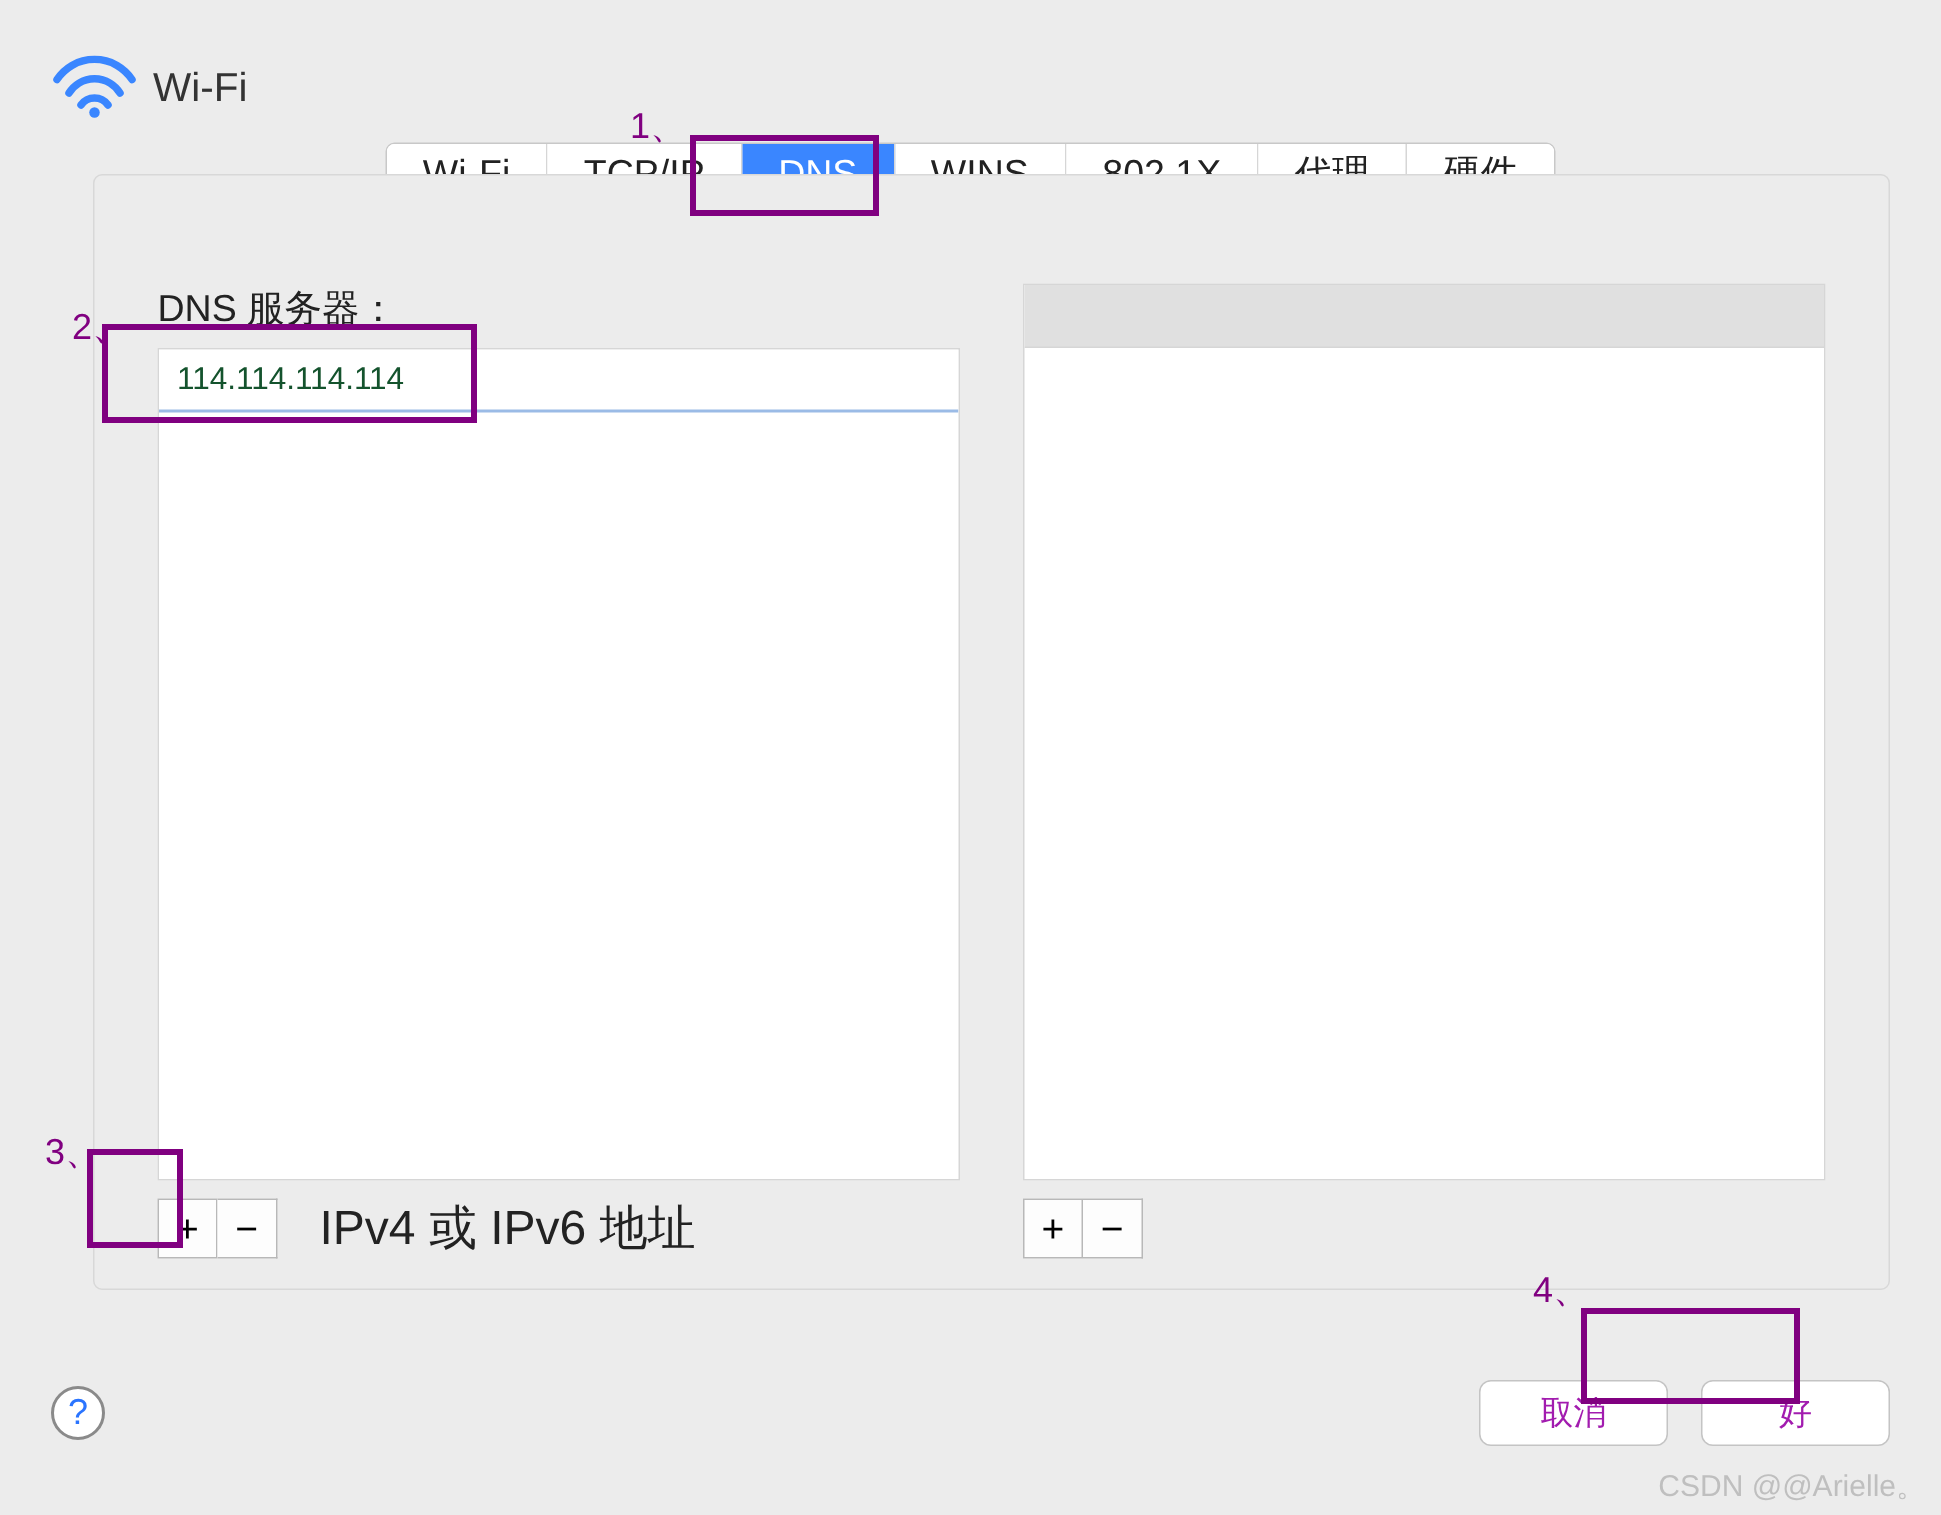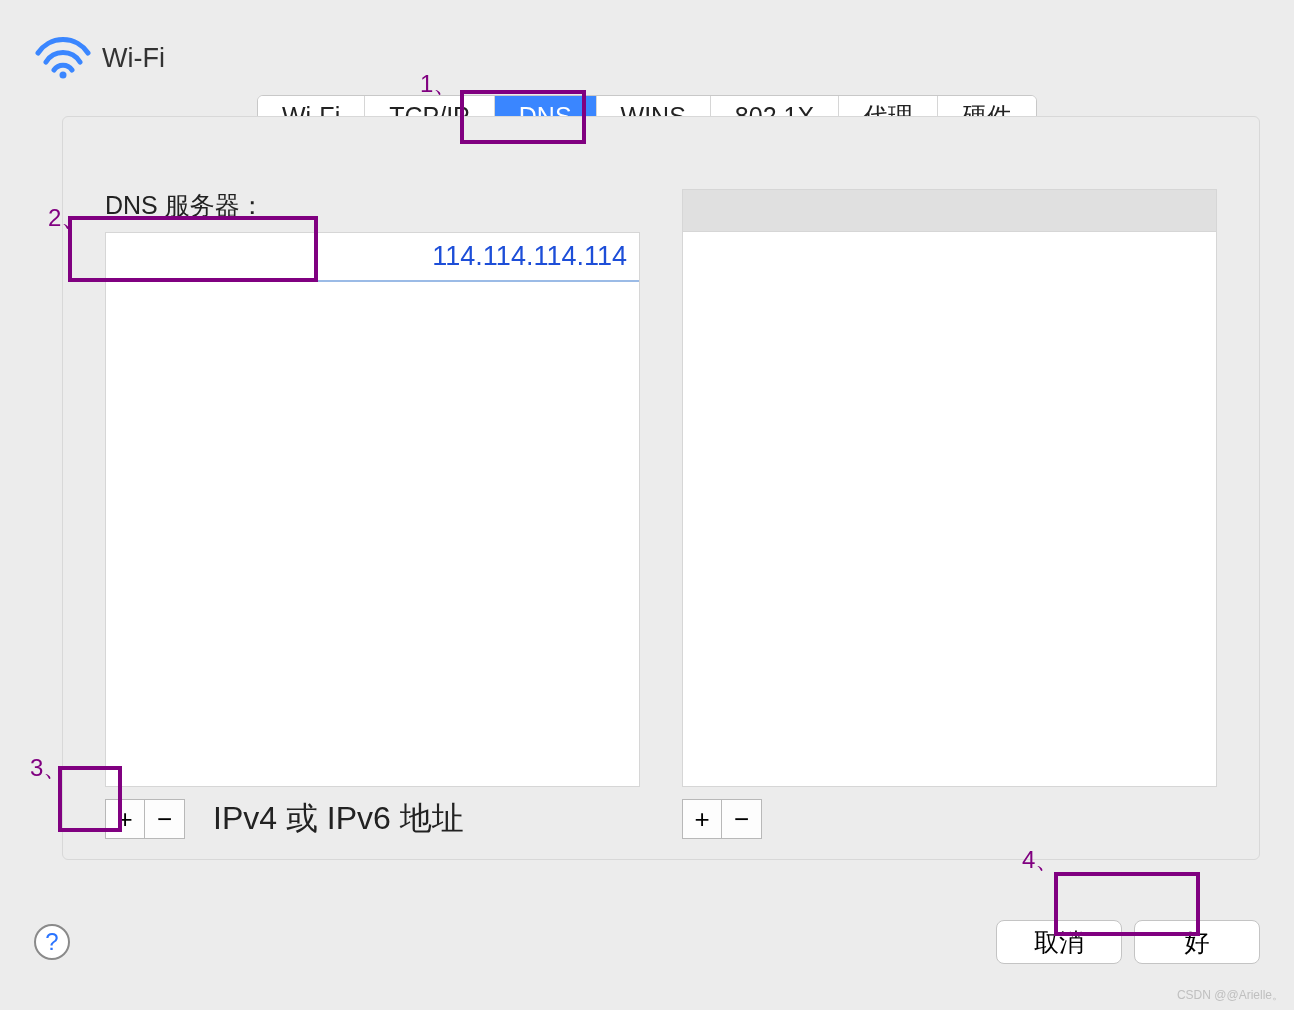--- a/index.html
+++ b/index.html
@@ -80,24 +80,23 @@
     color: #222;
     margin-bottom: 10px;
   }
   .listbox {
     flex:1;
     background:#fff;
     border:1px solid #d6d6d6;
     overflow:hidden;
   }
   .list-item {
-    font-size: 27px;
+    font-size: 21px;
     padding: 8px 12px;
-    color:#1d4ed8;
-    text-align:right;
+    color:#14532d;
   }
   .list-item.selected {
     background:#fff;
     border-bottom: 2px solid #9bbbe6;
   }
   .search-header {
     height: 42px;
     background:#e0e0e0;
     border-bottom:1px solid #d6d6d6;
   }
@@ -145,32 +144,32 @@
     font-size:24px;
     background:#fff;
   }
   .footer-spacer { flex:1; }
   .pushbtn {
     min-width: 126px;
     height: 44px;
     border:1px solid #c4c4c4;
     border-radius:8px;
     background:#fff;
-    font-size: 25px;
-    color:#000000;
-    margin-left: 12px;
+    font-size: 22px;
+    color:#a21caf;
+    margin-left: 22px;
     display:flex;
     align-items:center;
     justify-content:center;
     cursor: default;
   }
   .watermark {
     position:absolute;
     right:10px; bottom:6px;
-    font-size: 12px;
+    font-size: 20px;
     color:#bfbfbf;
   }
   
   .anno-box {
     position:absolute;
     border:4px solid #800080;
     pointer-events:none;
   }
   .anno-label {
     position:absolute;

